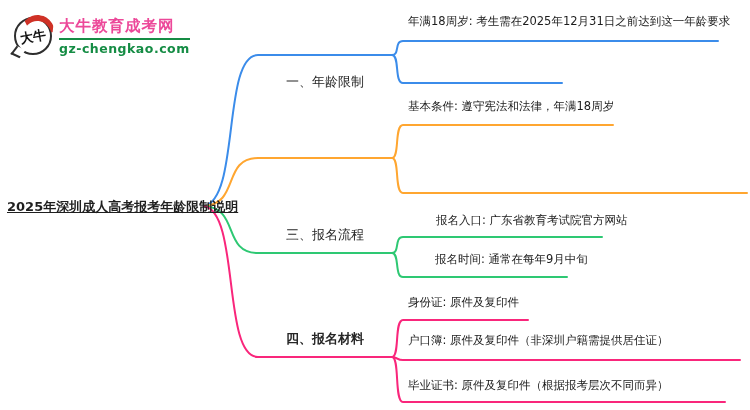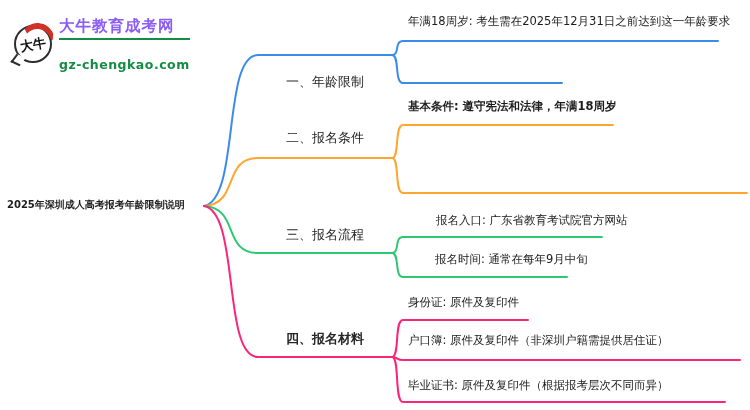--- a/index.html
+++ b/index.html
@@ -4,31 +4,31 @@
 <style>
   html,body{margin:0;padding:0;background:#fff;}
   .stage{
     position:relative;width:750px;height:410px;background:#fff;overflow:hidden;
     font-family:"DejaVu Sans","Liberation Sans",sans-serif;color:#1f1f1f;
   }
   svg.links{position:absolute;left:0;top:0;z-index:1;}
   svg.links path{fill:none;stroke-width:2;stroke-linecap:round;}
 
   .node{position:absolute;z-index:2;white-space:nowrap;color:#1f1f1f;}
-  .root-node{left:7px;top:198px;font-size:10px;font-weight:600;letter-spacing:0;}
+  .root-node{left:7px;top:198px;font-size:13px;font-weight:600;letter-spacing:0;text-decoration:underline;}
   .branch-label{font-size:13px;font-weight:500;color:#262626;}
   .bl-1{left:286px;top:33px;margin-top:40px;}
   .bl-2{left:286px;top:129px;}
   .bl-3{left:286px;top:226px;}
   .bl-4{left:286px;top:330px;font-weight:bold;}
 
   .leaf{font-size:11.5px;color:#1c1c1c;}
   .n11{left:408px;top:14px;}
   .n12{left:408px;top:58px;}
-  .n21{left:408px;top:99px;font-weight:bold;}
+  .n21{left:408px;top:99px;}
   .n22{left:408px;top:137px;width:342px;white-space:normal;line-height:26px;}
   .n31{left:408px;top:213px;margin-left:28px;}
   .n32{left:408px;top:252px;margin-left:27px;}
   .n41{left:408px;top:295px;}
   .n42{left:408px;top:333px;}
   .n43{left:408px;top:378px;}
 
   
   .logo{position:absolute;left:14px;top:16px;display:flex;align-items:center;gap:7px;z-index:3;cursor:pointer;}
   .badge{
@@ -43,24 +43,24 @@
     position:absolute;left:3px;top:-4px;width:30px;height:16px;
     border:4px solid transparent;border-top:6px solid #cf3126;border-radius:50% 50% 0 0/90% 90% 0 0;
     transform:rotate(6deg);
   }
   .badge .tail{
     position:absolute;left:-3px;bottom:-4px;width:8px;height:8px;background:#fff;
     border-left:2px solid #2e2e2e;border-bottom:2px solid #2e2e2e;
     transform:rotate(25deg) skew(-12deg);
   }
   .logo-text{display:flex;flex-direction:column;}
-  .logo-title{font-size:15.5px;font-weight:700;color:#8b5cf6;letter-spacing:1px;}
+  .logo-title{font-size:15.5px;font-weight:700;color:#ec4899;letter-spacing:1px;}
   .logo-domain{
     font-size:12.5px;font-weight:700;color:#158c44;letter-spacing:.5px;
-    border-top:2px solid #158c44;padding-top:17px;margin-top:1px;
+    border-top:2px solid #158c44;padding-top:1px;margin-top:1px;
   }
 </style>
 </head>
 <body>
 
 <div class="stage">
 
   <svg class="links" width="750" height="410" viewBox="0 0 750 410">
     <g>
       <path d="M204 206 C240 200 222 55 258 55 L392 55" stroke="#3b8cea"></path>
@@ -93,21 +93,20 @@
     </div>
     <div class="logo-text">
       <div class="logo-title">大牛教育成考网</div>
       <div class="logo-domain">gz-chengkao.com</div>
     </div>
   </div>
 
   <div class="node root-node">2025年深圳成人高考报考年龄限制说明</div>
 
   <div class="node branch-label bl-1">一、年龄限制</div>
-  <div class="node branch-label bl-2">二、报名条件</div>
   <div class="node branch-label bl-3">三、报名流程</div>
   <div class="node branch-label bl-4">四、报名材料</div>
 
   <div class="node leaf n11">年满18周岁: 考生需在2025年12月31日之前达到这一年龄要求</div>
 
   <div class="node leaf n21">基本条件: 遵守宪法和法律，年满18周岁</div>
 
   <div class="node leaf n31">报名入口: 广东省教育考试院官方网站</div>
   <div class="node leaf n32">报名时间: 通常在每年9月中旬</div>
 

